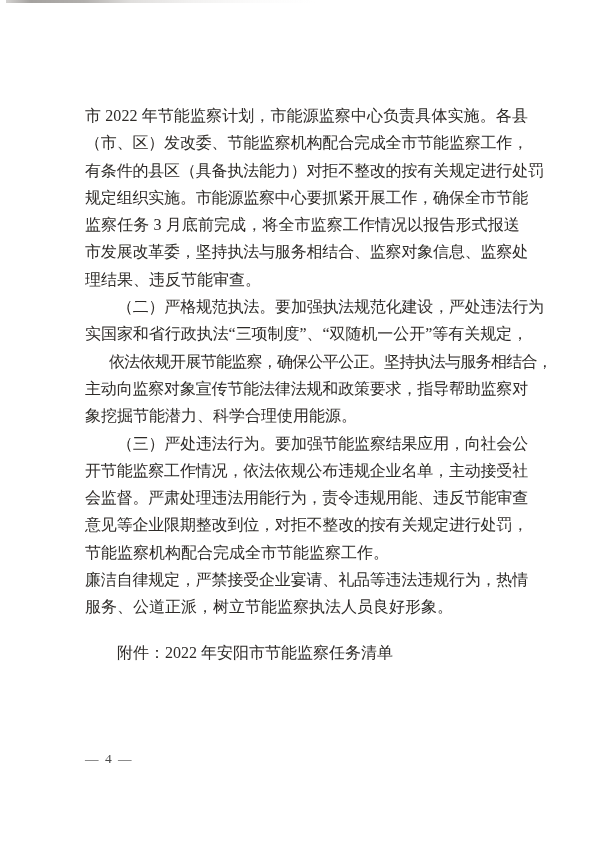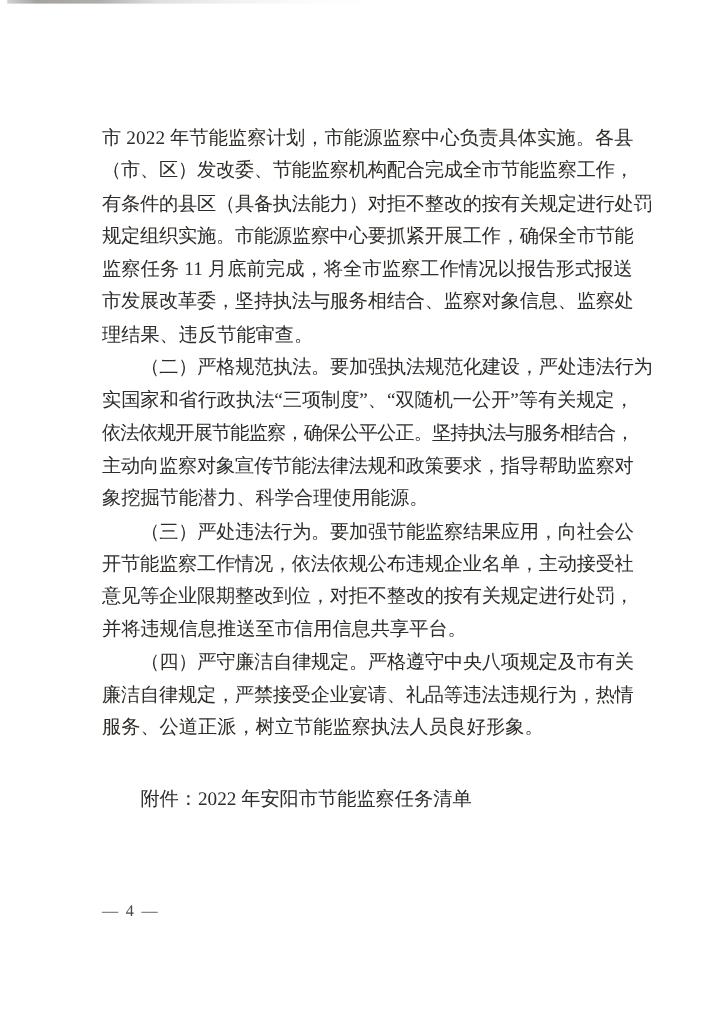--- a/index.html
+++ b/index.html
@@ -40,21 +40,21 @@
     font-size: 16px;
   }
   .para { margin: 0; padding: 0; }
   .line {
     height: 27.3px;
     line-height: 27.3px;
     white-space: nowrap;
     overflow: visible;
   }
   .line.indent { padding-left: 32px; }
-  .attachment { margin-top: 32px; }
+  .attachment { margin-top: 18px; }
   .page-number {
     position: absolute;
     left: 85px;
     top: 750px;
     font-size: 13.5px;
     line-height: 18px;
     color: #4a4a4a;
     letter-spacing: 1.5px;
     font-family: "Liberation Serif", "DejaVu Serif", serif;
   }
@@ -64,39 +64,39 @@
 
 <div class="page">
   <div class="scan-smudge"></div>
 
   <div class="text-block">
     <div class="para">
         <div class="line"><span style="letter-spacing: 0.0967742px;">市 2022 年节能监察计划，市能源监察中心负责具体实施。各县</span></div>
         <div class="line"><span style="letter-spacing: -0.178571px;">（市、区）发改委、节能监察机构配合完成全市节能监察工作，</span></div>
         <div class="line"><span style="letter-spacing: -0.178571px;">有条件的县区（具备执法能力）对拒不整改的按有关规定进行处罚</span></div>
         <div class="line"><span style="letter-spacing: -0.178571px;">规定组织实施。市能源监察中心要抓紧开展工作，确保全市节能</span></div>
-        <div class="line"><span style="letter-spacing: 0.1px;">监察任务 11 月底前完成，将全市监察工作情况以报告形式报送</span></div>
+        <div class="line"><span style="letter-spacing: 0.1px;">监察任务 3 月底前完成，将全市监察工作情况以报告形式报送</span></div>
         <div class="line"><span style="letter-spacing: -0.178571px;">市发展改革委，坚持执法与服务相结合、监察对象信息、监察处</span></div>
         <div class="line last"><span>理结果、违反节能审查。</span></div>
       </div>
     <div class="para">
         <div class="line indent"><span style="letter-spacing: -0.192308px;">（二）严格规范执法。要加强执法规范化建设，严处违法行为</span></div>
         <div class="line"><span style="letter-spacing: -0.046875px;">实国家和省行政执法“三项制度”、“双随机一公开”等有关规定，</span></div>
-        <div class="line"><span style="letter-spacing: -0.724138px;">依法依规开展节能监察，确保公平公正。坚持执法与服务相结合，</span></div>
+        <div class="line"><span style="letter-spacing: -0.724138px; margin-left: 24px;">依法依规开展节能监察，确保公平公正。坚持执法与服务相结合，</span></div>
         <div class="line"><span style="letter-spacing: -0.178571px;">主动向监察对象宣传节能法律法规和政策要求，指导帮助监察对</span></div>
         <div class="line last"><span>象挖掘节能潜力、科学合理使用能源。</span></div>
       </div>
     <div class="para">
         <div class="line indent"><span style="letter-spacing: -0.192308px;">（三）严处违法行为。要加强节能监察结果应用，向社会公</span></div>
         <div class="line"><span style="letter-spacing: -0.178571px;">开节能监察工作情况，依法依规公布违规企业名单，主动接受社</span></div>
+        <div class="line"><span style="letter-spacing: -0.178571px;">会监督。严肃处理违法用能行为，责令违规用能、违反节能审查</span></div>
         <div class="line"><span style="letter-spacing: -0.178571px;">意见等企业限期整改到位，对拒不整改的按有关规定进行处罚，</span></div>
-        <div class="line last"><span>并将违规信息推送至市信用信息共享平台。</span></div>
+        <div class="line last"><span>节能监察机构配合完成全市节能监察工作。</span></div>
       </div>
     <div class="para">
-        <div class="line indent"><span style="letter-spacing: -0.192308px;">（四）严守廉洁自律规定。严格遵守中央八项规定及市有关</span></div>
         <div class="line"><span style="letter-spacing: -0.178571px;">廉洁自律规定，严禁接受企业宴请、礼品等违法违规行为，热情</span></div>
         <div class="line last"><span>服务、公道正派，树立节能监察执法人员良好形象。</span></div>
       </div>
     <div class="para attachment">
         <div class="line last indent"><span>附件：2022 年安阳市节能监察任务清单</span></div>
       </div>
   </div>
 
   <div class="page-number">— 4 —</div>
 </div>

